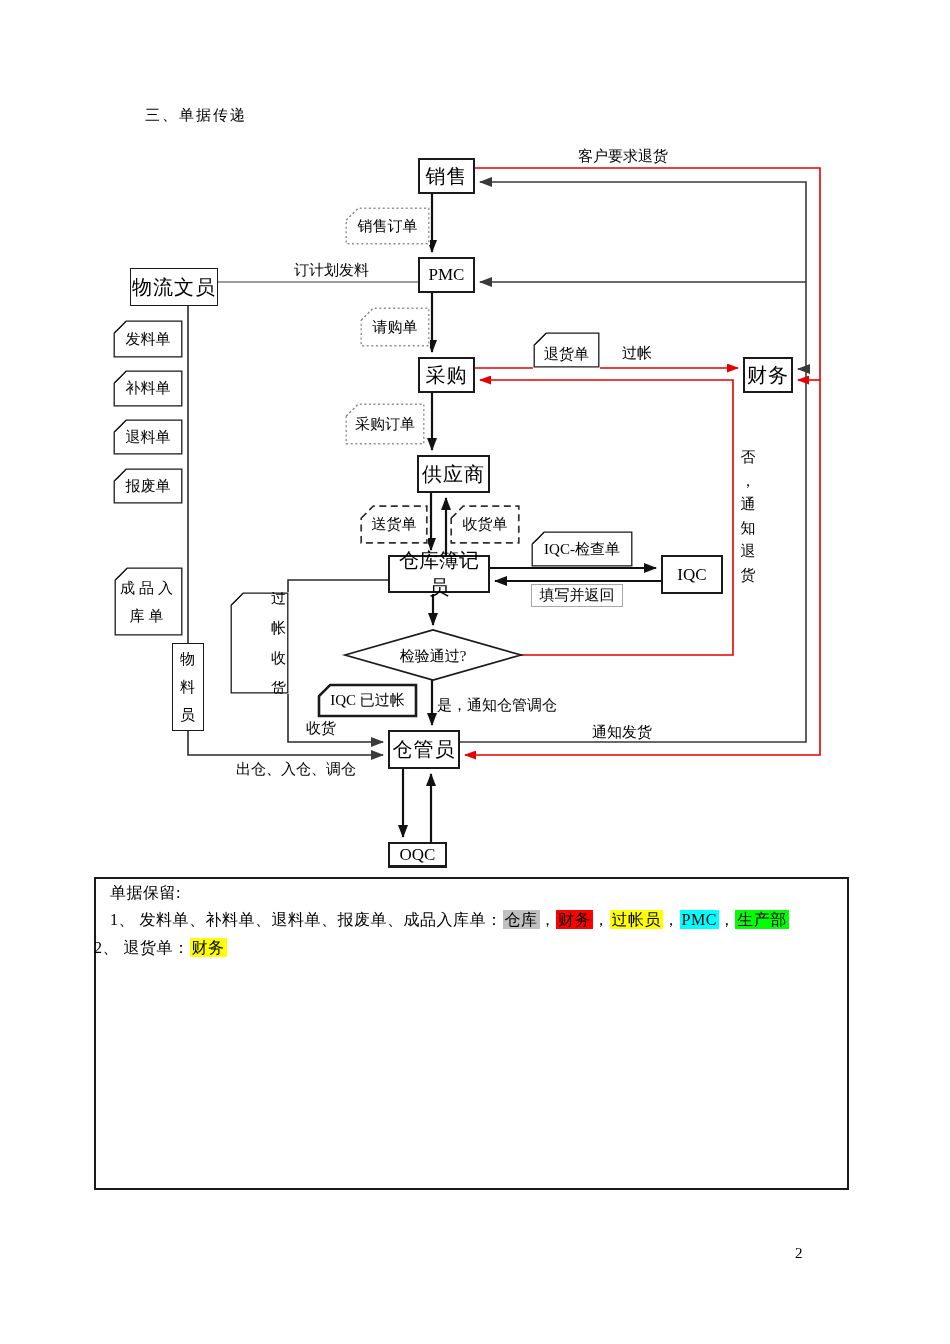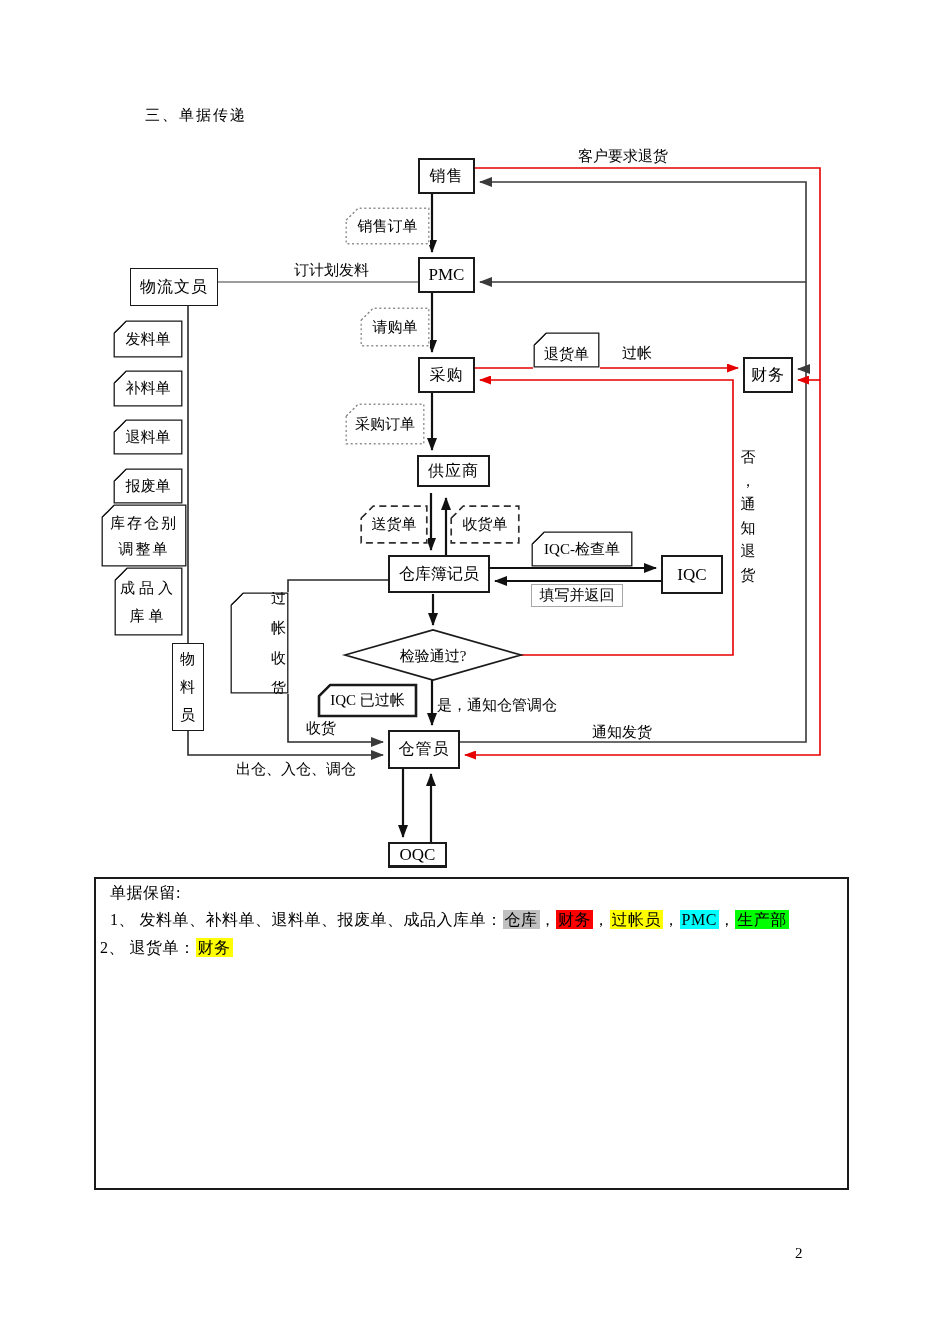--- a/index.html
+++ b/index.html
@@ -1,20 +1,20 @@
 <!DOCTYPE html>
 <html><head>
 <meta charset="utf-8">
 <style>
   html,body{margin:0;padding:0;background:#ffffff;}
   #canvas{position:relative;width:950px;height:1344px;background:#ffffff;overflow:hidden;
           font-family:"Liberation Serif","DejaVu Serif",serif;color:#000;}
   #wires{position:absolute;left:0;top:0;pointer-events:none;}
   .node{position:absolute;box-sizing:border-box;background:#fff;border:2px solid #1a1a1a;
-        display:flex;align-items:center;justify-content:center;font-size:16px;
+        display:flex;align-items:center;justify-content:center;font-size:20px;
         text-align:center;letter-spacing:1px;white-space:pre-line;}
   .node.thin{border-width:1px;}
   .latin{font-size:17px;letter-spacing:0;}
   .doc{position:absolute;box-sizing:border-box;background:#fff;display:flex;align-items:center;
        justify-content:center;font-size:15px;text-align:center;white-space:pre-line;
        clip-path:polygon(0 13px,13px 0,100% 0,100% 100%,0 100%);}
   .doc .t{position:relative;z-index:1;}
   .doc svg{position:absolute;left:0;top:0;z-index:0;}
   .sp2{letter-spacing:2px;line-height:26px;}
   .sp4{letter-spacing:4px;line-height:28px;}
@@ -86,21 +86,21 @@
     </g>
 
     <polygon points="345,655 433,630 521,655 433,680" fill="#ffffff" stroke="#1a1a1a" stroke-width="1.7"></polygon>
   </svg>
 
   <div class="lbl" style="left:145px;top:106px;font-size:15px;letter-spacing:2px;">三、单据传递</div>
 
   <div class="node" style="left:418px;top:158px;width:57px;height:36px;">销售</div>
   <div class="node latin" style="left:418px;top:257px;width:57px;height:36px;">PMC</div>
   <div class="node" style="left:418px;top:357px;width:57px;height:36px;">采购</div>
-  <div class="node" style="left:417px;top:455px;width:73px;height:32px;">供应商</div>
+  <div class="node" style="left:417px;top:455px;width:73px;height:38px;">供应商</div>
   <div class="node" style="left:388px;top:555px;width:102px;height:38px;letter-spacing:0;">仓库簿记员</div>
   <div class="node latin" style="left:661px;top:555px;width:62px;height:39px;">IQC</div>
   <div class="node" style="left:388px;top:730px;width:72px;height:39px;">仓管员</div>
   <div class="node latin" style="left:388px;top:842px;width:59px;height:26px;border-bottom-width:3px;">OQC</div>
   <div class="node" style="left:743px;top:357px;width:50px;height:36px;">财务</div>
   <div class="node thin" style="left:130px;top:268px;width:88px;height:38px;">物流文员</div>
   <div class="node thin vstack" style="left:172px;top:643px;width:32px;height:88px;font-size:15px;">物
 料
 员</div>
 
@@ -128,25 +128,20 @@
         <polyline points="1.2,13 6.76,7.8 13,1.2" fill="none" stroke="#1a1a1a" stroke-width="1.2"></polyline>
       </svg><span class="t">补料单</span></div>
   <div class="doc" style="left:113px;top:419px;width:70px;height:36px;"><svg width="70" height="36">
         <polygon points="1.2,13 13,1.2 68.8,1.2 68.8,34.8 1.2,34.8" fill="none" stroke="#1a1a1a" stroke-width="1.3"></polygon>
         <polyline points="1.2,13 6.76,7.8 13,1.2" fill="none" stroke="#1a1a1a" stroke-width="1.2"></polyline>
       </svg><span class="t">退料单</span></div>
   <div class="doc" style="left:113px;top:468px;width:70px;height:36px;"><svg width="70" height="36">
         <polygon points="1.2,13 13,1.2 68.8,1.2 68.8,34.8 1.2,34.8" fill="none" stroke="#1a1a1a" stroke-width="1.3"></polygon>
         <polyline points="1.2,13 6.76,7.8 13,1.2" fill="none" stroke="#1a1a1a" stroke-width="1.2"></polyline>
       </svg><span class="t">报废单</span></div>
-  <div class="doc sp2" style="left:101px;top:504px;width:86px;height:63px;"><svg width="86" height="63">
-        <polygon points="1.2,13 13,1.2 84.8,1.2 84.8,61.8 1.2,61.8" fill="none" stroke="#1a1a1a" stroke-width="1.3"></polygon>
-        <polyline points="1.2,13 6.76,7.8 13,1.2" fill="none" stroke="#1a1a1a" stroke-width="1.2"></polyline>
-      </svg><span class="t">库存仓别
-调整单</span></div>
   <div class="doc sp4" style="left:114px;top:567px;width:69px;height:69px;"><svg width="69" height="69">
         <polygon points="1.2,13 13,1.2 67.8,1.2 67.8,67.8 1.2,67.8" fill="none" stroke="#1a1a1a" stroke-width="1.3"></polygon>
         <polyline points="1.2,13 6.76,7.8 13,1.2" fill="none" stroke="#1a1a1a" stroke-width="1.2"></polyline>
       </svg><span class="t">成品入
 库单</span></div>
 
   <div class="doc b-dashed" style="left:360px;top:505px;width:68px;height:39px;"><svg width="68" height="39">
         <polygon points="1.2,13 13,1.2 66.8,1.2 66.8,37.8 1.2,37.8" fill="none" stroke="#303030" stroke-width="1.7" stroke-dasharray="7 4.5"></polygon>
         <polyline points="1.2,13 6.76,7.8 13,1.2" fill="none" stroke="#303030" stroke-width="1.2" stroke-dasharray="7 4.5"></polyline>
       </svg><span class="t">送货单</span></div>
@@ -188,19 +183,19 @@
   <div class="lbl" style="left:437px;top:696px;">是，通知仓管调仓</div>
   <div class="lbl" style="left:592px;top:723px;">通知发货</div>
   <div class="lbl" style="left:306px;top:719px;">收货</div>
   <div class="lbl" style="left:236px;top:760px;">出仓、入仓、调仓</div>
 
   <div class="footer-box" style="left:94px;top:877px;width:755px;height:313px;"></div>
   <div class="fline" style="left:110px;top:883px;">单据保留:</div>
   <div class="fline" style="left:110px;top:910px;">
     <span>1、 发料单、补料单、退料单、报废单、成品入库单：</span><span class="hl hl-gray">仓库</span><span>，</span><span class="hl hl-red">财务</span><span>，</span><span class="hl hl-yellow">过帐员</span><span>，</span><span class="hl hl-cyan">PMC</span><span>，</span><span class="hl hl-green">生产部</span>
   </div>
-  <div class="fline" style="left:100px;top:938px;">
+  <div class="fline" style="left:94px;top:938px;">
     <span>2、 退货单：</span><span class="hl hl-yellow">财务</span>
   </div>
 
   <div class="lbl" style="left:795px;top:1244px;font-size:15px;">2</div>
 
 </div>
 
 </body></html>

